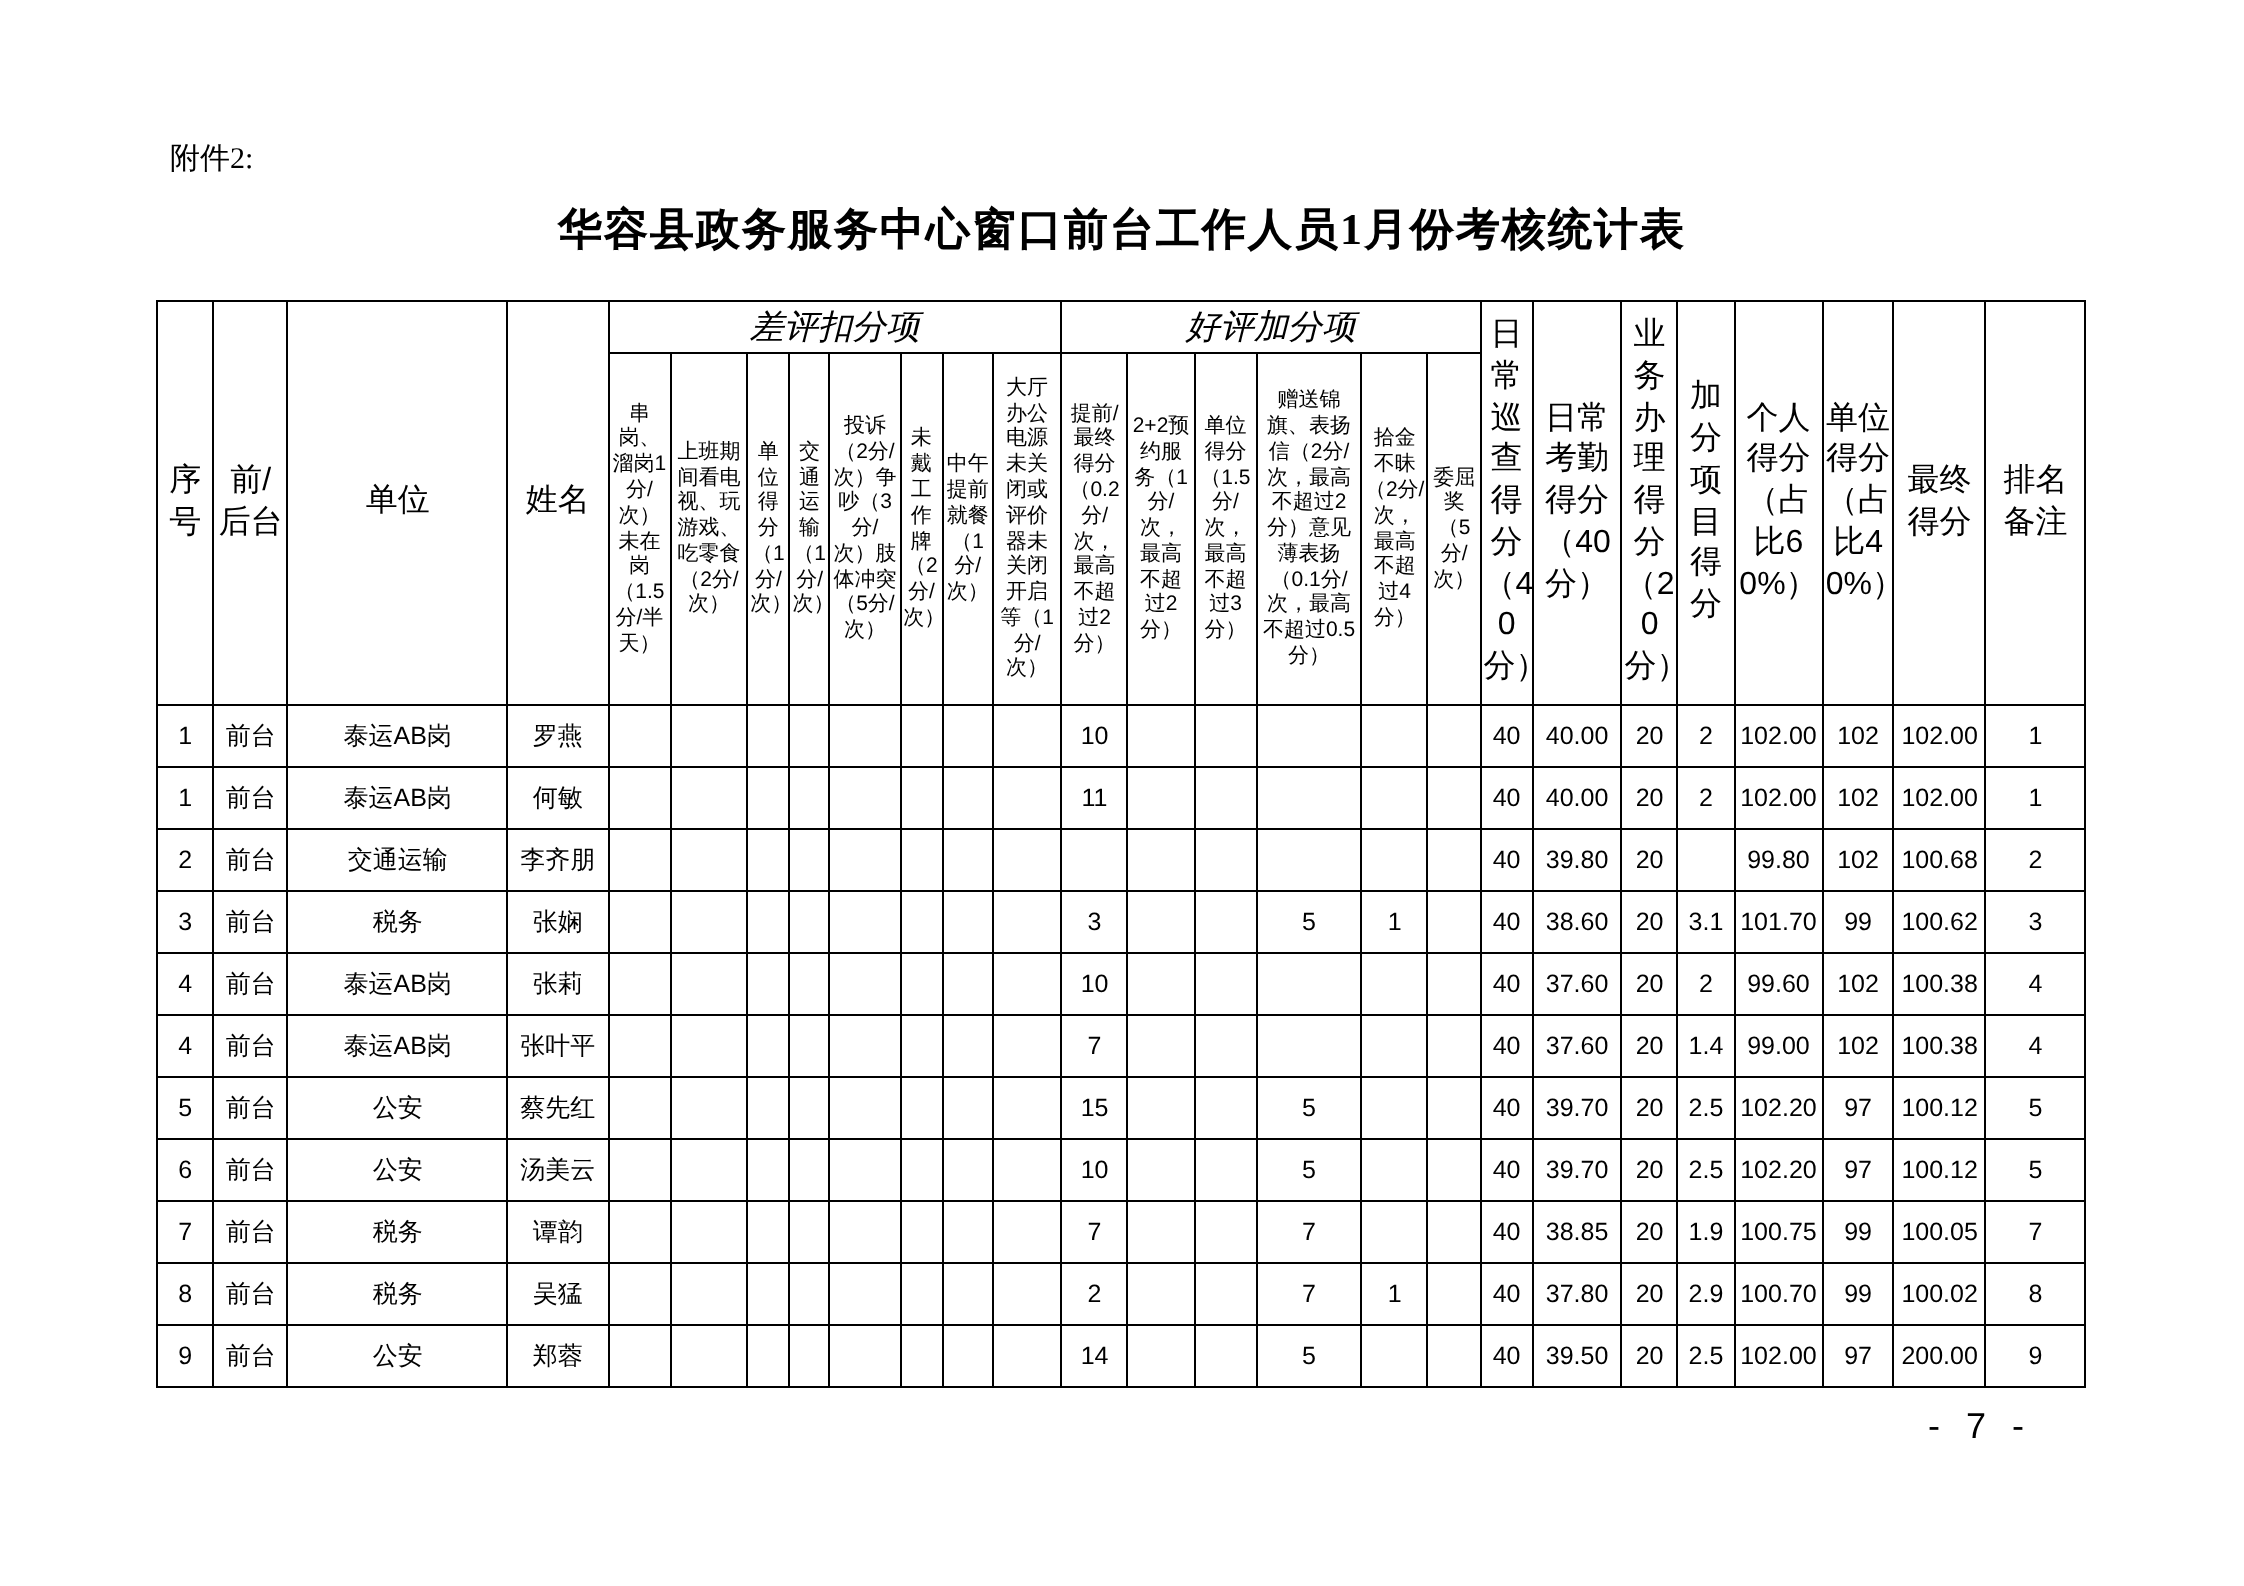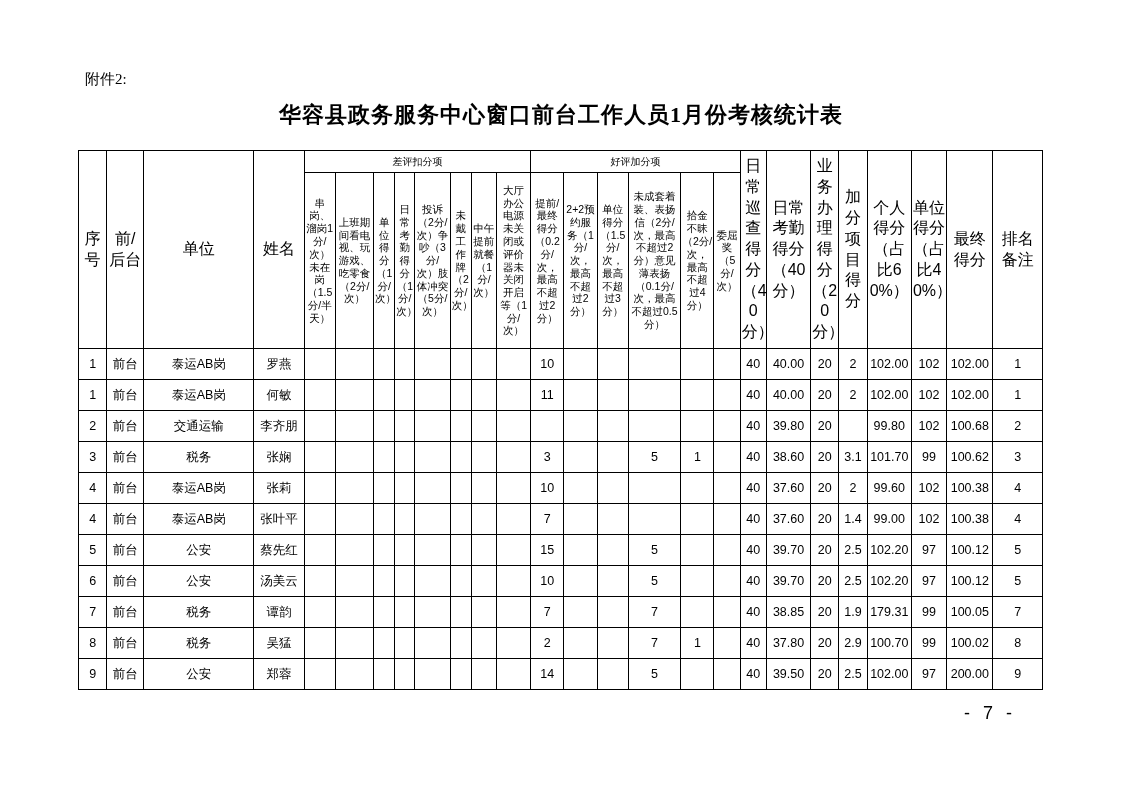--- a/index.html
+++ b/index.html
@@ -20,21 +20,21 @@
   table.assess{
     position:absolute;left:78px;top:150px;width:965px;
     border-collapse:collapse;table-layout:fixed;background:#fff;
   }
   table.assess th,table.assess td{
     border:1px solid #000;text-align:center;vertical-align:middle;
     padding:1px;font-weight:normal;word-break:break-all;overflow:hidden;
   }
   tr.band-row{height:22px;}
   tr.sub-row{height:176px;}
-  th.band{font-size:10px;}
+  th.band{font-size:17px;font-style:italic;}
   th.vhead{font-size:16px;line-height:1.3;}
   th.sub{font-size:10.5px;line-height:1.22;}
   tbody tr{height:31px;}
   tbody td{font-size:12.5px;}
   .page-number{
     position:absolute;left:930px;top:703px;width:120px;text-align:center;
     font-size:18px;letter-spacing:4px;
   }
 </style>
 </head>
@@ -87,29 +87,29 @@
         <th class="vhead" rowspan="2">加分项目得分</th>
         <th class="vhead" rowspan="2">个人得分（占比60%）</th>
         <th class="vhead" rowspan="2">单位得分（占比40%）</th>
         <th class="vhead" rowspan="2">最终得分</th>
         <th class="vhead" rowspan="2">排名备注</th>
       </tr>
       <tr class="sub-row">
         <th class="sub">串岗、溜岗1分/次）未在岗（1.5分/半天）</th>
         <th class="sub">上班期间看电视、玩游戏、吃零食（2分/次）</th>
         <th class="sub">单位得分（1分/次）</th>
-        <th class="sub">日常考勤得分（1分/次）</th>
+        <th class="sub">交通运输（1分/次）</th>
         <th class="sub">投诉（2分/次）争吵（3分/次）肢体冲突（5分/次）</th>
         <th class="sub">未戴工作牌（2分/次）</th>
         <th class="sub">中午提前就餐（1分/次）</th>
         <th class="sub">大厅办公电源未关闭或评价器未关闭开启等（1分/次）</th>
         <th class="sub">提前/最终得分（0.2分/次，最高不超过2分）</th>
         <th class="sub">2+2预约服务（1分/次，最高不超过2分）</th>
         <th class="sub">单位得分（1.5分/次，最高不超过3分）</th>
-        <th class="sub">未成套着装、表扬信（2分/次，最高不超过2分）意见薄表扬（0.1分/次，最高不超过0.5分）</th>
+        <th class="sub">赠送锦旗、表扬信（2分/次，最高不超过2分）意见薄表扬（0.1分/次，最高不超过0.5分）</th>
         <th class="sub">拾金不昧（2分/次，最高不超过4分）</th>
         <th class="sub">委屈奖（5分/次）</th>
       </tr>
     </thead>
   <tbody id="tbody">
       <tr>
         <td>1</td>
         <td>前台</td>
         <td>泰运AB岗</td>
         <td>罗燕</td>
@@ -348,21 +348,21 @@
         <td>7</td>
         <td></td>
         <td></td>
         <td>7</td>
         <td></td>
         <td></td>
         <td>40</td>
         <td>38.85</td>
         <td>20</td>
         <td>1.9</td>
-        <td>179.31</td>
+        <td>100.75</td>
         <td>99</td>
         <td>100.05</td>
         <td>7</td>
       </tr>
       <tr>
         <td>8</td>
         <td>前台</td>
         <td>税务</td>
         <td>吴猛</td>
         <td></td>

